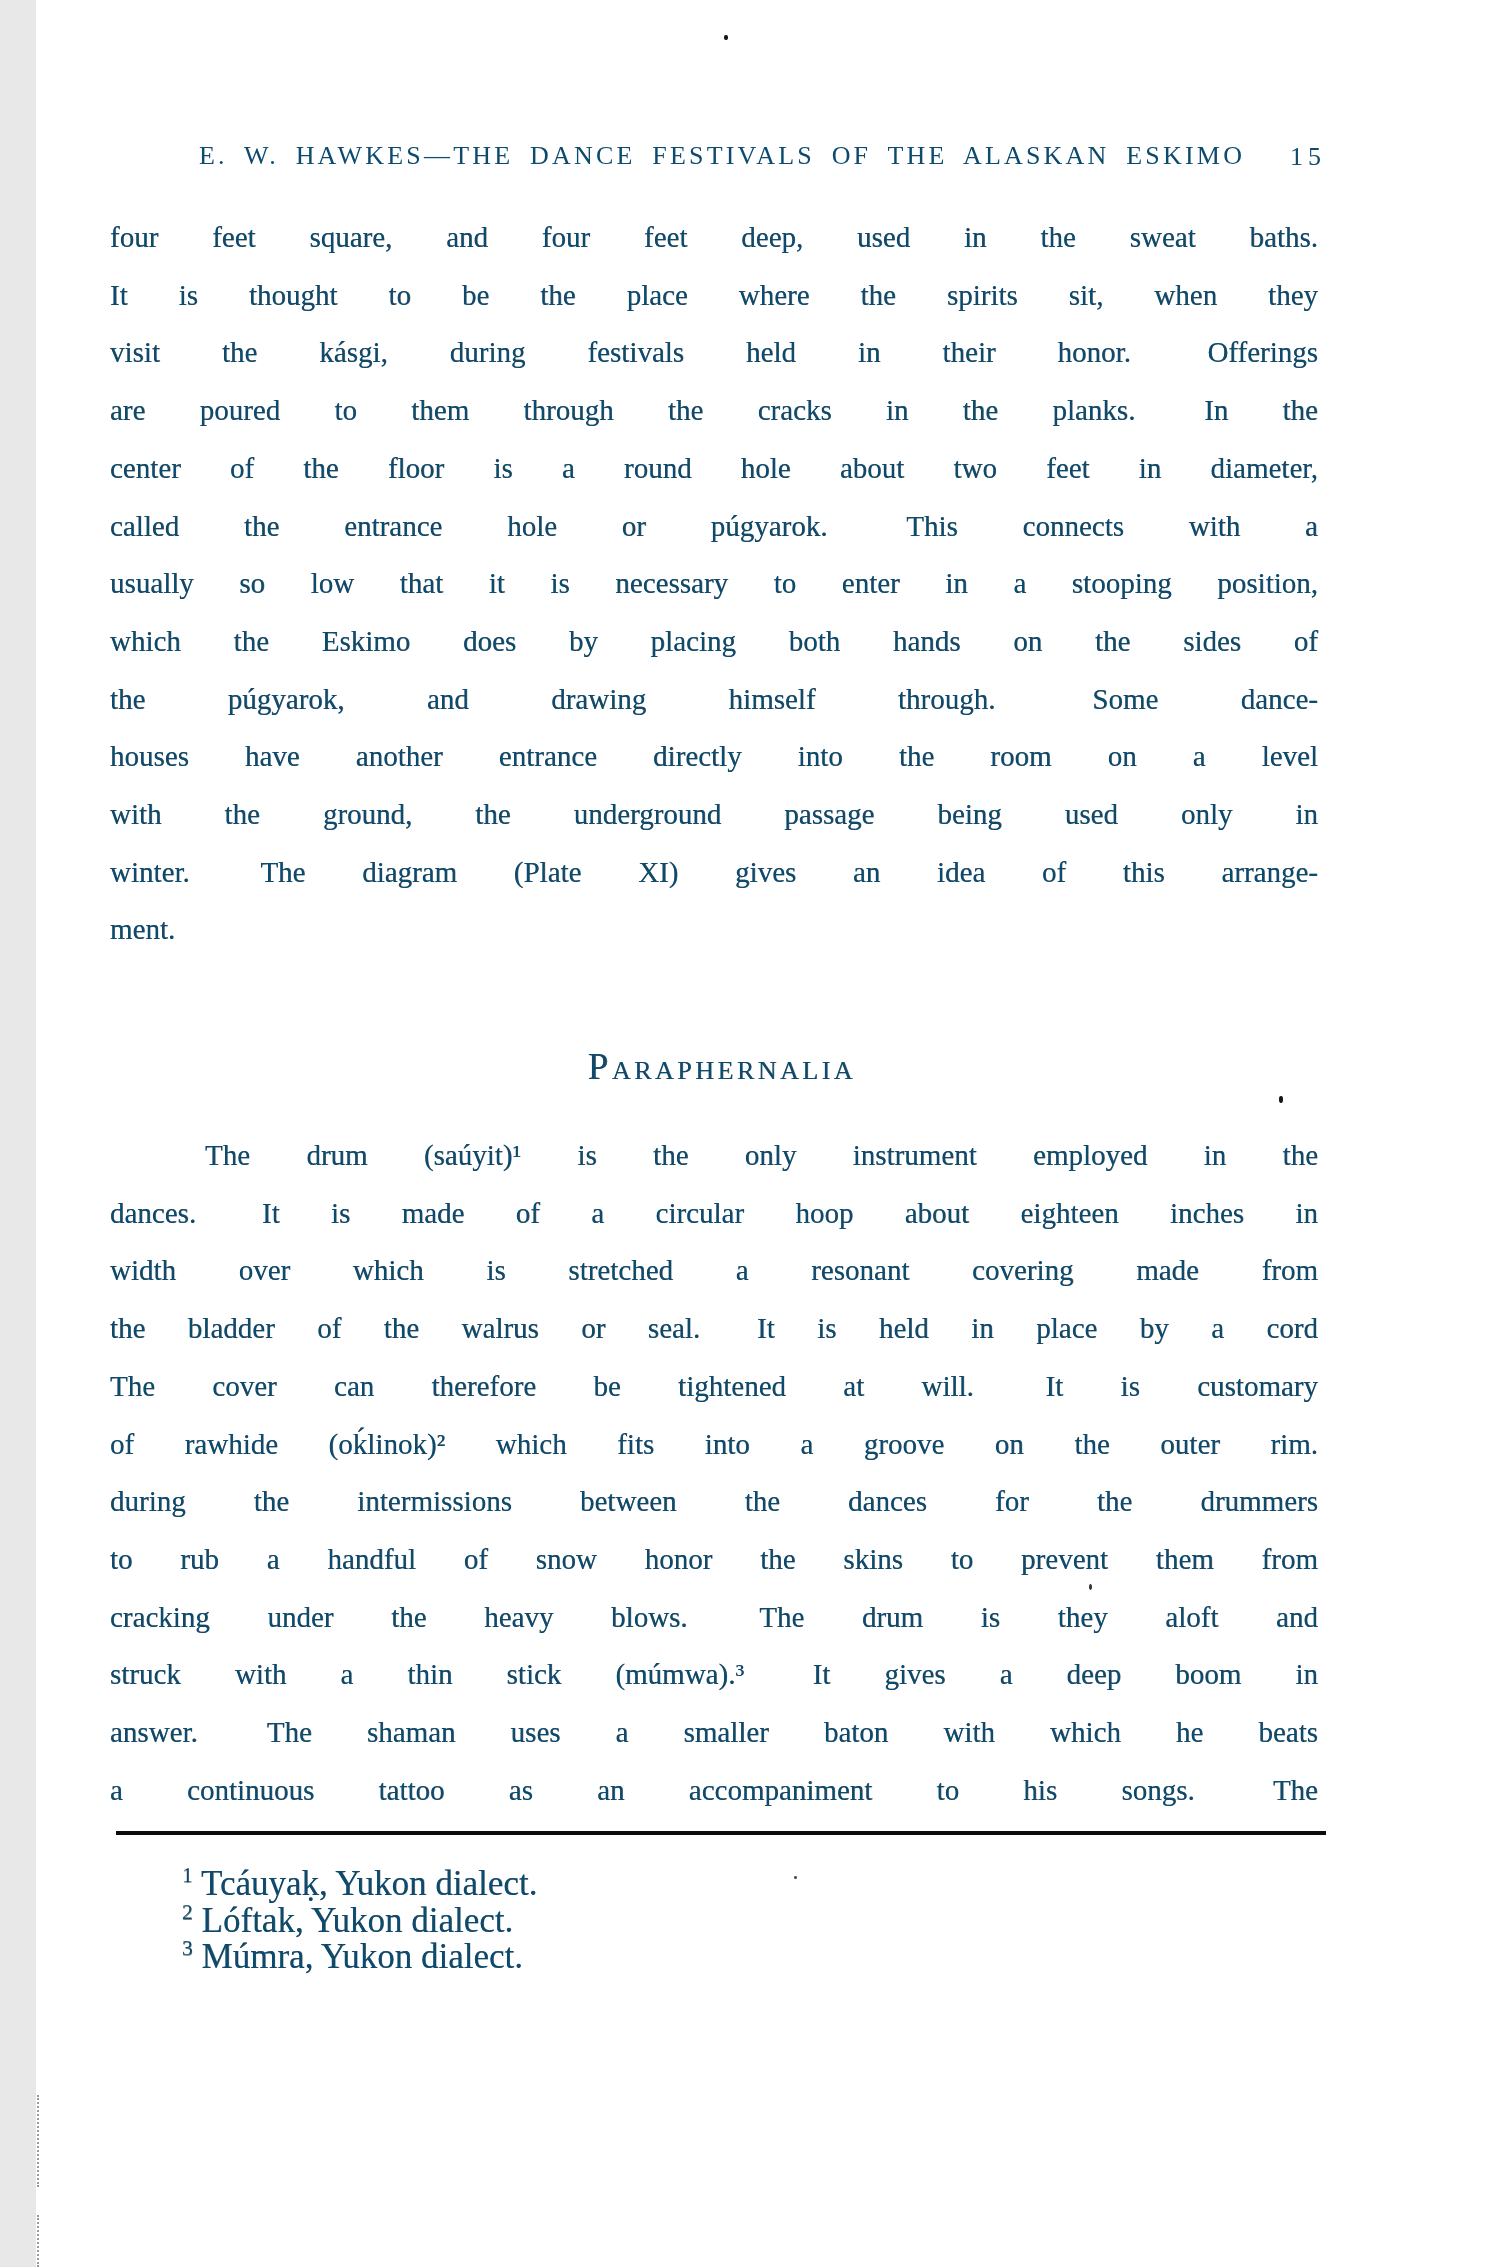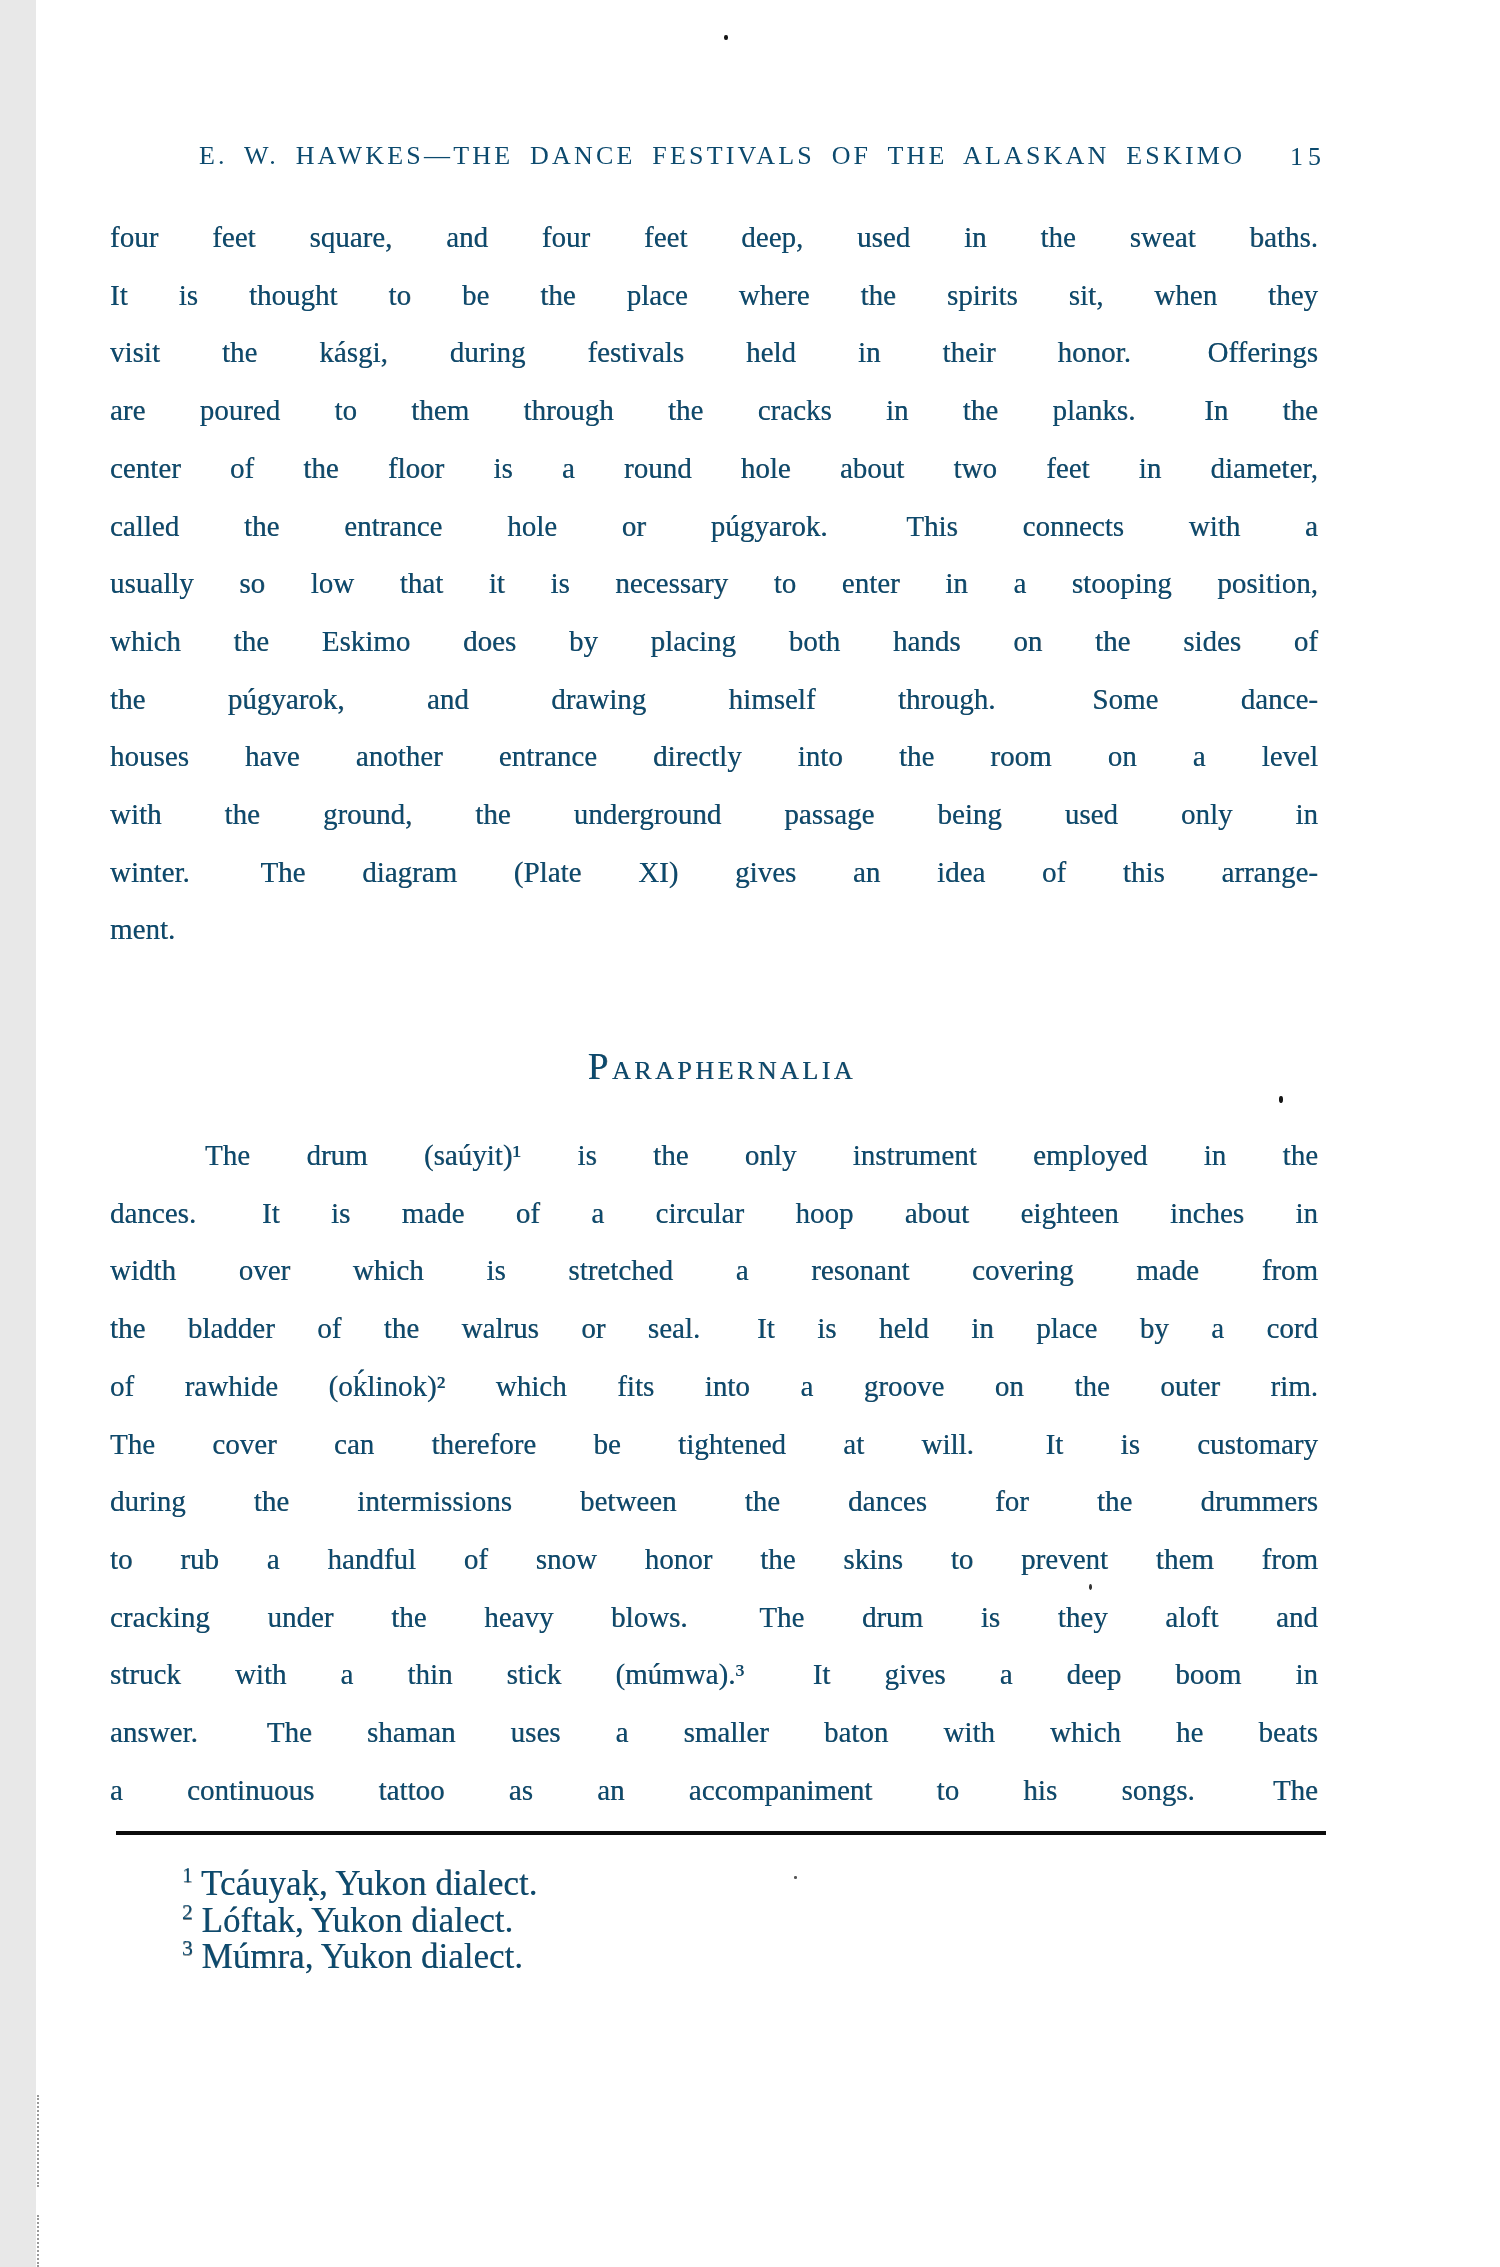--- a/index.html
+++ b/index.html
@@ -81,22 +81,22 @@
       <div class="line line-last">ment.</div>
     </section>
 
   <h2 class="section-heading">Paraphernalia</h2>
 
   <section class="para para-2 indent">
       <div class="line">The drum (saúyit)¹ is the only instrument employed in the</div>
       <div class="line">dances.  It is made of a circular hoop about eighteen inches in</div>
       <div class="line">width over which is stretched a resonant covering made from</div>
       <div class="line">the bladder of the walrus or seal.  It is held in place by a cord</div>
+      <div class="line">The cover can therefore be tightened at will.  It is customary</div>
       <div class="line">of rawhide (oḱlinok)² which fits into a groove on the outer rim.</div>
-      <div class="line">The cover can therefore be tightened at will.  It is customary</div>
       <div class="line">during the intermissions between the dances for the drummers</div>
       <div class="line">to rub a handful of snow honor the skins to prevent them from</div>
       <div class="line">cracking under the heavy blows.  The drum is they aloft and</div>
       <div class="line">struck with a thin stick (múmwa).³  It gives a deep boom in</div>
       <div class="line">answer.  The shaman uses a smaller baton with which he beats</div>
       <div class="line">a continuous tattoo as an accompaniment to his songs.  The</div>
     </section>
 
   <div class="footnote-rule"></div>
 

